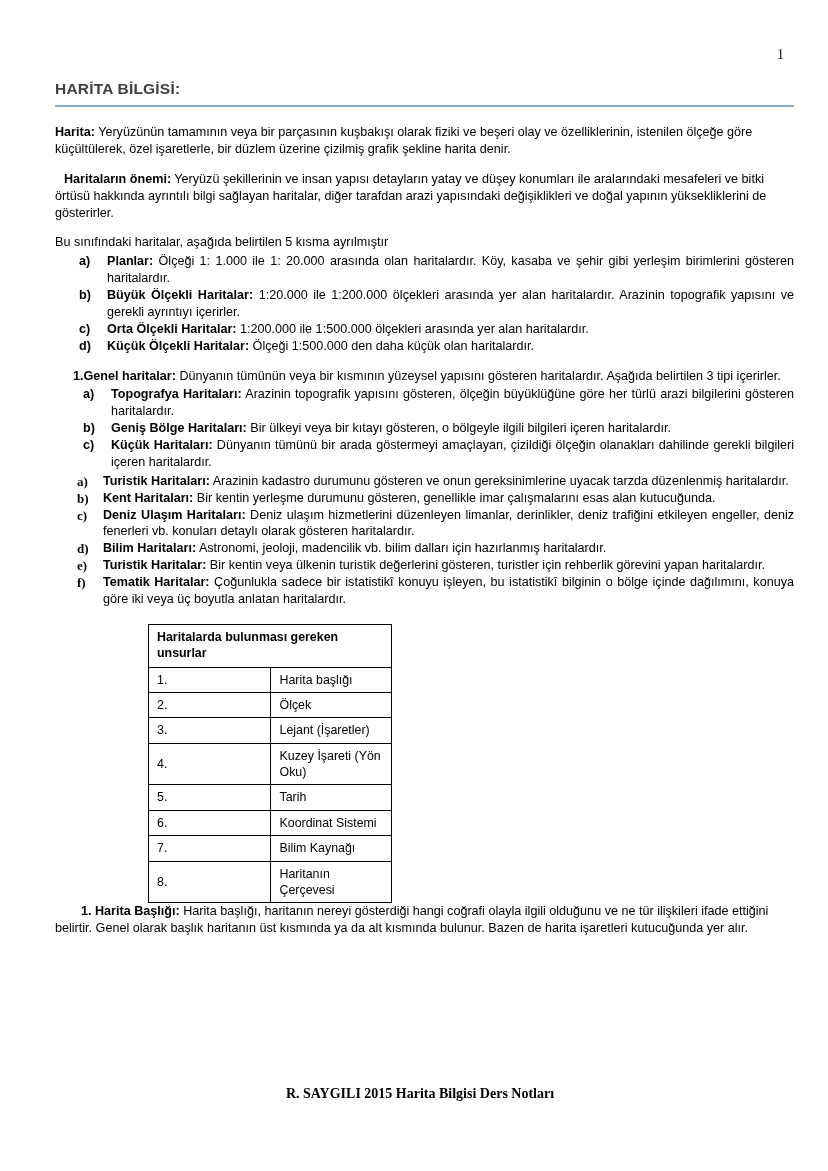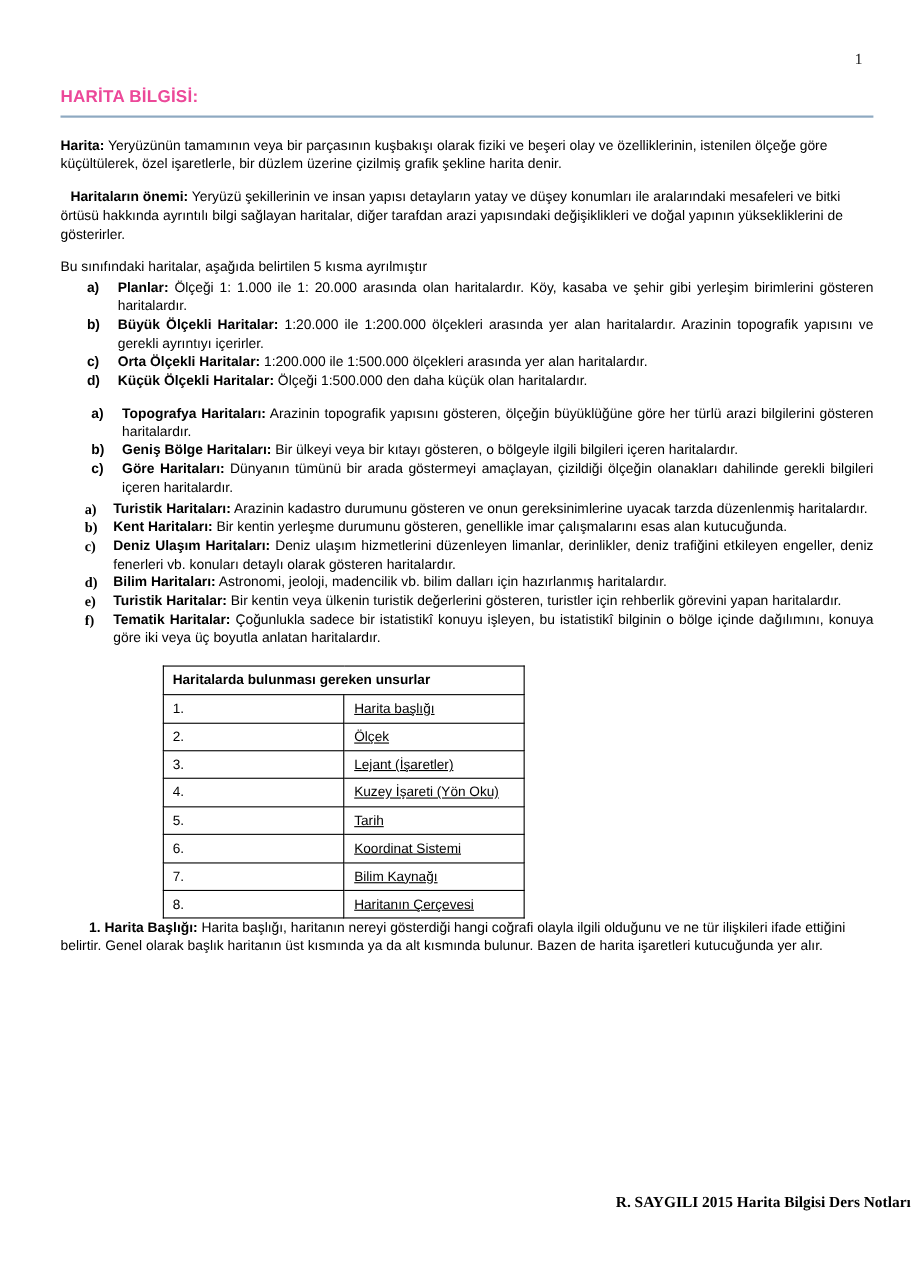--- a/index.html
+++ b/index.html
@@ -40,21 +40,21 @@
     top: 80px;
     width: 739px;
   }
 
   
   .doc-heading {
     font-family: "Liberation Sans", sans-serif;
     font-size: 15.5px;
     font-weight: bold;
     letter-spacing: .2px;
-    color: #ec4899;
+    color: #404040;
     padding-bottom: 7px;
     margin: 0;
   }
   .heading-rule {
     height: 2px;
     background: #8EA9C1;
     margin-bottom: 17px;
   }
 
   
@@ -107,52 +107,52 @@
     font-family: "Liberation Serif", serif;
     font-size: 13px;
   }
 
   
   .table-wrap {
     margin: 16px 0 0 93px;
   }
   table.elements-table {
     border-collapse: collapse;
-    width: 329px;
+    width: 244px;
     table-layout: fixed;
   }
   table.elements-table th,
   table.elements-table td {
     border: 1px solid #000000;
     font-size: 12.4px;
     line-height: 1.32;
     padding: 4px 6px 4px 8px;
     vertical-align: middle;
     text-align: left;
   }
   table.elements-table th {
     font-weight: bold;
     padding: 4px 6px 5px 8px;
   }
   table.elements-table td.num {
     width: 34px;
     box-sizing: border-box;
   }
-  table.elements-table td.val { padding-left: 9px; text-decoration: underline; }
+  table.elements-table td.val { padding-left: 9px; }
 
   
   .closing { margin-top: 22px; }
 
   
   .doc-footer {
     position: absolute;
     left: 0;
     right: 0;
     top: 1086px;
-    text-align: right;
+    text-align: center;
     font-family: "Liberation Serif", serif;
     font-size: 14px;
     font-weight: bold;
     color: #000000;
     margin-left: 12px;
   }
 </style>
 </head>
 <body>
 
@@ -184,30 +184,33 @@
       </li>
       <li>
         <span class="marker">c)</span><span class="b">Orta Ölçekli Haritalar:</span><span> 1:200.000 ile 1:500.000 ölçekleri arasında yer alan haritalardır.</span>
       </li>
       <li>
         <span class="marker">d)</span><span class="b">Küçük Ölçekli Haritalar:</span><span> Ölçeği 1:500.000 den daha küçük olan haritalardır.</span>
       </li>
     </ol>
 
 
+    <p class="para tight indent-md">
+      <span class="b">1.Genel haritalar:</span><span> Dünyanın tümünün veya bir kısmının yüzeysel yapısını gösteren haritalardır. Aşağıda belirtilen 3 tipi içerirler.</span>
+    </p>
 
     <ol class="alpha-list list-general tight">
       <li>
         <span class="marker">a)</span><span class="b">Topografya Haritaları:</span><span> Arazinin topografik yapısını gösteren, ölçeğin büyüklüğüne göre her türlü arazi bilgilerini gösteren haritalardır.</span>
       </li>
       <li>
         <span class="marker">b)</span><span class="b">Geniş Bölge Haritaları:</span><span> Bir ülkeyi veya bir kıtayı gösteren, o bölgeyle ilgili bilgileri içeren haritalardır.</span>
       </li>
       <li>
-        <span class="marker">c)</span><span class="b">Göre Haritaları:</span><span> Dünyanın tümünü bir arada göstermeyi amaçlayan, çizildiği ölçeğin olanakları dahilinde gerekli bilgileri içeren haritalardır.</span>
+        <span class="marker">c)</span><span class="b">Küçük Haritaları:</span><span> Dünyanın tümünü bir arada göstermeyi amaçlayan, çizildiği ölçeğin olanakları dahilinde gerekli bilgileri içeren haritalardır.</span>
       </li>
     </ol>
 
 
     <ol class="alpha-list list-special">
       <li>
         <span class="marker">a)</span><span class="b">Turistik Haritaları:</span><span> Arazinin kadastro durumunu gösteren ve onun gereksinimlerine uyacak tarzda düzenlenmiş haritalardır.</span>
       </li>
       <li>
         <span class="marker">b)</span><span class="b">Kent Haritaları:</span><span> Bir kentin yerleşme durumunu gösteren, genellikle imar çalışmalarını esas alan kutucuğunda.</span>

